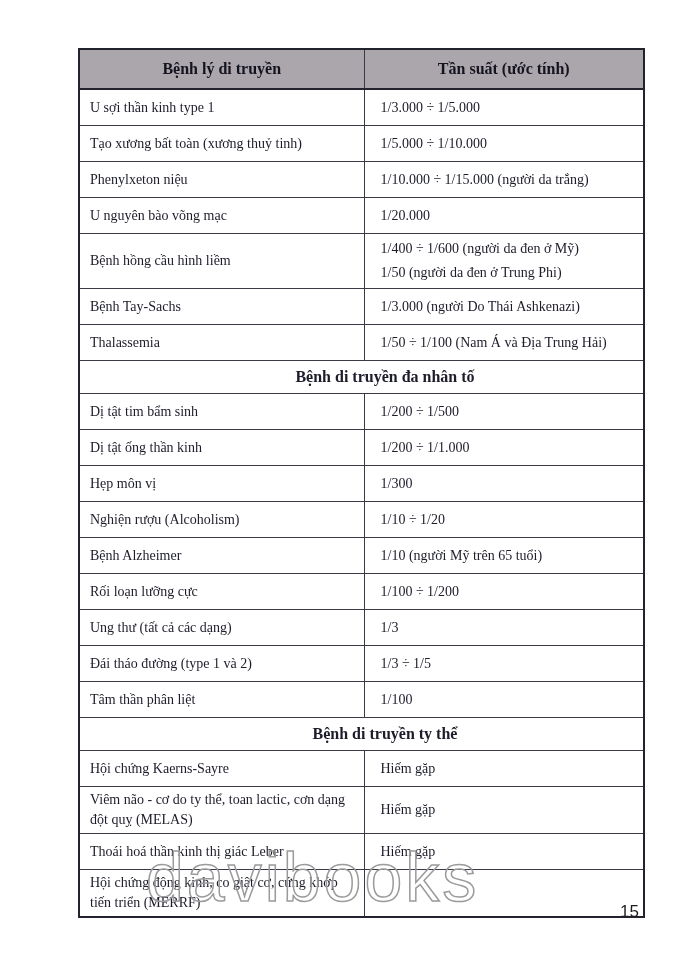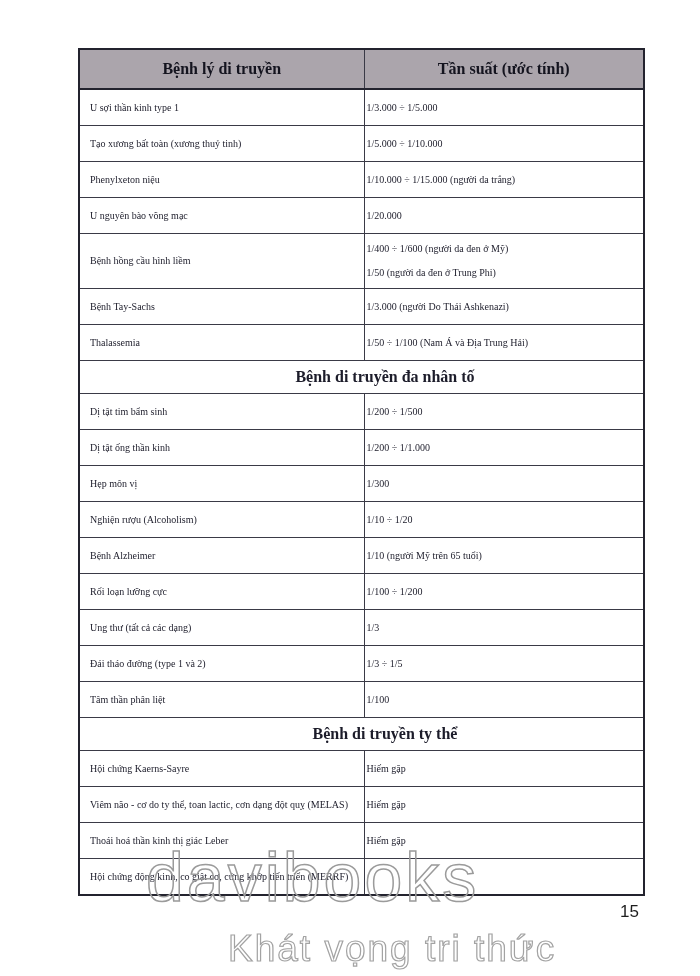--- a/index.html
+++ b/index.html
@@ -38,28 +38,28 @@
   th.col-header {
     background: #aba5ac;
     height: 36px;
     font-size: 16px;
     font-weight: bold;
     color: #14141f;
     border-bottom: 2px solid #23232e;
   }
   tr.data-row td {
     height: 29px;
-    font-size: 10px;
+    font-size: 14px;
   }
   td.disease-cell {
     padding: 3px 4px 3px 10px;
     line-height: 20px;
   }
   td.frequency-cell {
-    padding: 3px 4px 3px 2px;
+    padding: 3px 4px 3px 16px;
   }
   .freq-line {
     line-height: 24px;
   }
   tr.section-row td {
     height: 30px;
     text-align: center;
     font-weight: bold;
     font-size: 16px;
     padding-left: 48px;
@@ -239,17 +239,16 @@
         </tr>
         <tr class="data-row">
           <td class="disease-cell">Hội chứng động kinh, co giật cơ, cứng khớp tiến triển (MERRF)</td>
           <td class="frequency-cell"></td>
         </tr>
       </tbody>
   </table>
 
   <div class="watermark-brand">davibooks</div>
 
-  <div class="watermark-slogan">Khát vọng tri thức</div>
 
   <div class="page-number">15</div>
 
 </div>
 
 </body></html>

